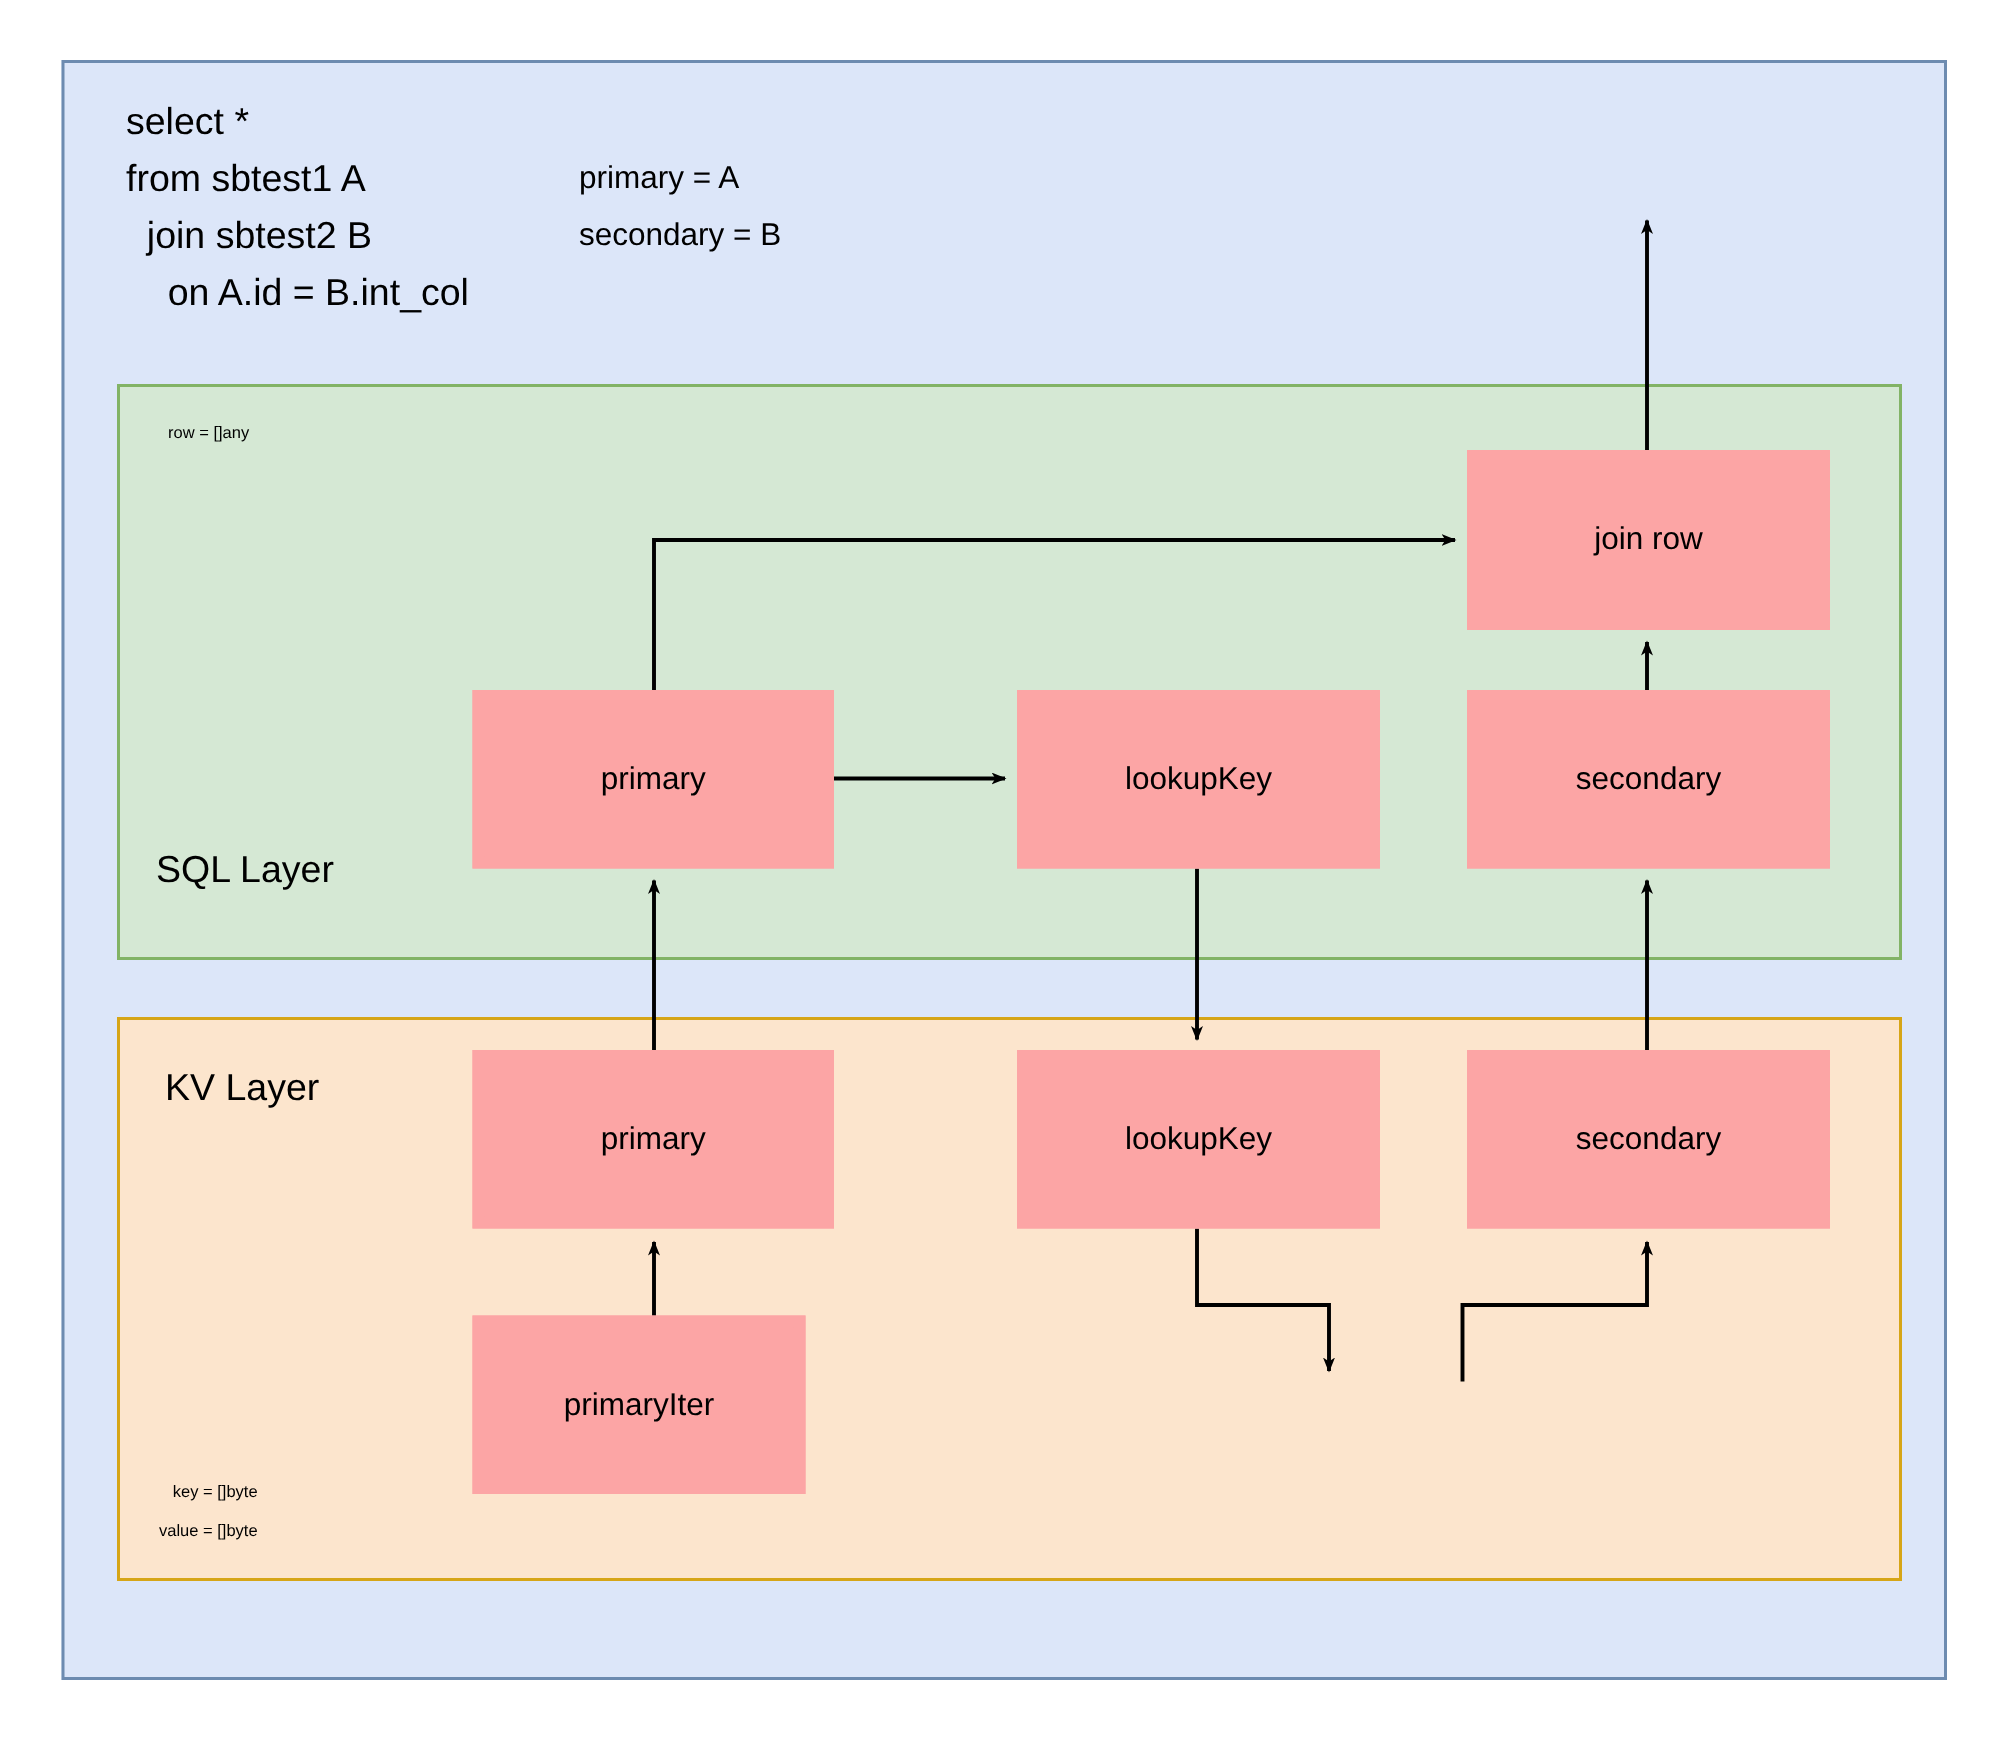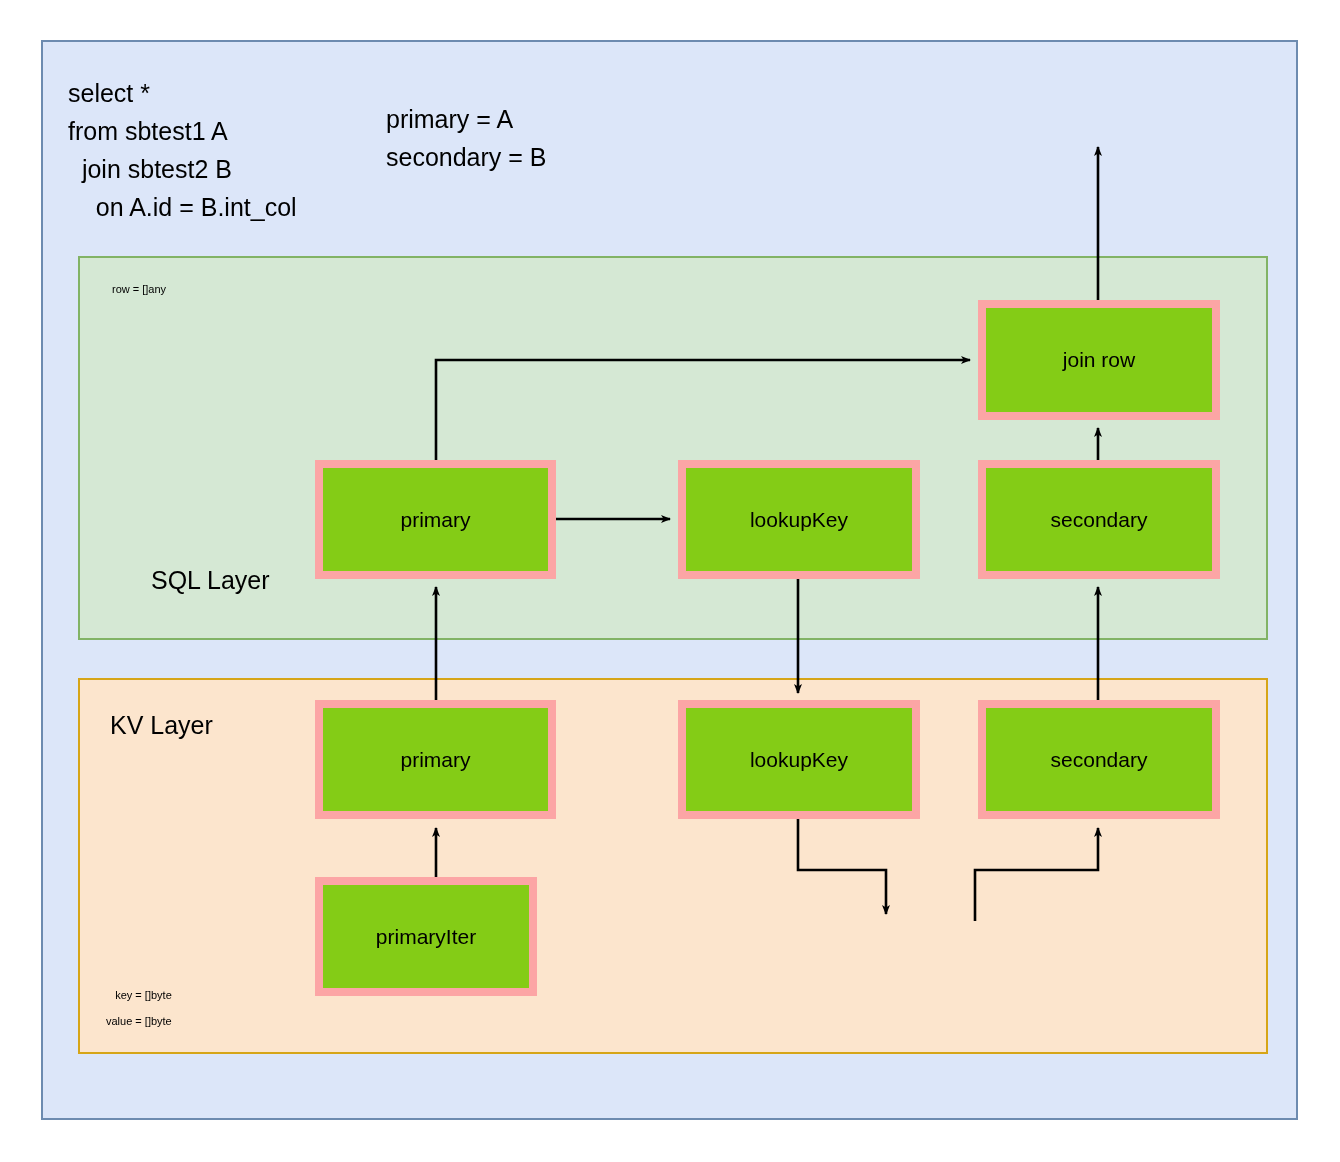--- a/index.html
+++ b/index.html
@@ -22,33 +22,32 @@
     left: 41px;
     top: 40px;
     width: 1257px;
     height: 1080px;
     background: #dce6f9;
     border: 2px solid #6d8bb0;
     box-sizing: border-box;
   }
   .sql-text {
     position: absolute;
-    left: 68px;
+    left: 84px;
     top: 62px;
     font-size: 25px;
     line-height: 38px;
     color: #000000;
     white-space: pre;
-    margin-top: 12px;
   }
   .legend-text {
     position: absolute;
     left: 386px;
     top: 100px;
-    font-size: 25px;
+    font-size: 21px;
     line-height: 38px;
     color: #000000;
     white-space: pre;
   }
   .layer {
     position: absolute;
     box-sizing: border-box;
   }
   .layer-sql {
     left: 78px;
@@ -68,21 +67,20 @@
   }
   .layer-title {
     position: absolute;
     font-size: 25px;
     color: #000000;
     white-space: pre;
   }
   .sql-layer-title {
     left: 22px;
     top: 310px;
-    margin-left: 47px;
   }
   .kv-layer-title {
     left: 30px;
     top: 31px;
   }
   .note {
     position: absolute;
     font-size: 11px;
     line-height: 26px;
     color: #000000;
@@ -92,21 +90,21 @@
     left: 32px;
     top: 18px;
   }
   .note-kv {
     left: 26px;
     top: 302px;
     text-align: right;
   }
   .node {
     position: absolute;
-    background: #84cc16;
+    background: #fca5a5;
     border: 8px solid #fca5a5;
     box-sizing: border-box;
     display: flex;
     align-items: center;
     justify-content: center;
     font-size: 21px;
     color: #000000;
     z-index: 5;
   }
   #svg-edges {

